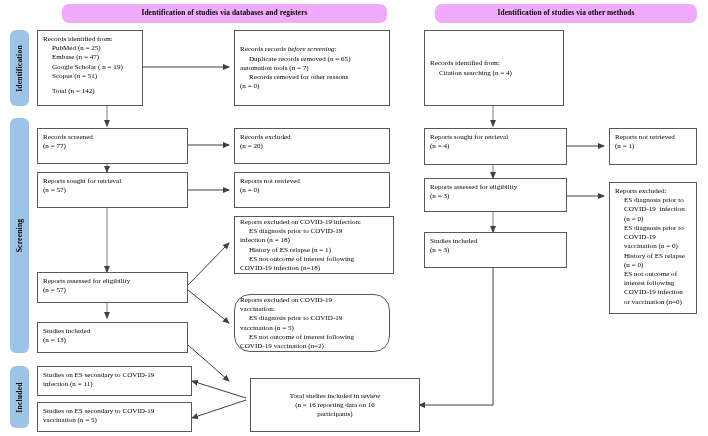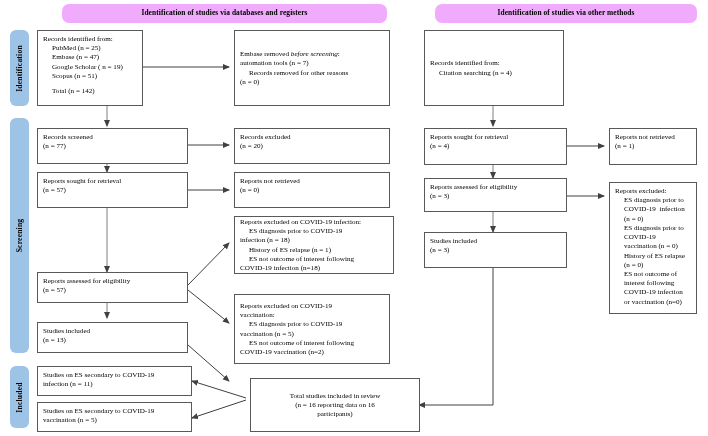--- a/index.html
+++ b/index.html
@@ -149,21 +149,22 @@
     <div class="ln">Records identified from:</div>
     <div class="ln ind">PubMed (n = 25)</div>
     <div class="ln ind">Embase (n = 47)</div>
     <div class="ln ind">Google Scholar ( n = 19)</div>
     <div class="ln ind">Scopus (n = 51)</div>
     <div class="gap"></div>
     <div class="ln ind">Total (n = 142)</div>
   </div>
 
   <div class="box center" style="left:234px;top:30px;width:156px;height:76px;">
-    <div class="ln"><span>Embase removed </span><span class="it">before screening</span><span>:</span></div>
+    <div class="ln"><span>Records records </span><span class="it">before screening</span><span>:</span></div>
+    <div class="ln ind">Duplicate records removed (n = 65)</div>
     <div class="ln">automation tools (n = 7)</div>
     <div class="ln ind">Records removed for other reasons</div>
     <div class="ln">(n = 0)</div>
   </div>
 
   <div class="box center" style="left:424px;top:30px;width:140px;height:76px;">
     <div class="ln">Records identified from:</div>
     <div class="ln ind">Citation searching (n = 4)</div>
   </div>
 
@@ -220,21 +221,21 @@
 
   <div class="box center" style="left:234px;top:216px;width:160px;height:58px;">
     <div class="ln">Reports excluded on COVID-19 infection:</div>
     <div class="ln ind">ES diagnosis prior to COVID-19</div>
     <div class="ln">infection (n = 18)</div>
     <div class="ln ind">History of ES relapse (n = 1)</div>
     <div class="ln ind">ES not outcome of interest following</div>
     <div class="ln">COVID-19 infection (n=18)</div>
   </div>
 
-  <div class="box center" style="left:234px;top:294px;width:156px;height:70px;">
+  <div class="box center" style="left:234px;top:294px;width:156px;height:58px;border-radius:16px;">
     <div class="ln">Reports excluded on COVID-19</div>
     <div class="ln">vaccination:</div>
     <div class="ln ind">ES diagnosis prior to COVID-19</div>
     <div class="ln">vaccination (n = 5)</div>
     <div class="ln ind">ES not outcome of interest following</div>
     <div class="ln">COVID-19 vaccination (n=2)</div>
   </div>
 
   <div class="box" style="left:37px;top:272px;width:151px;height:31px;">
     <div class="ln">Reports assessed for eligibility</div>

